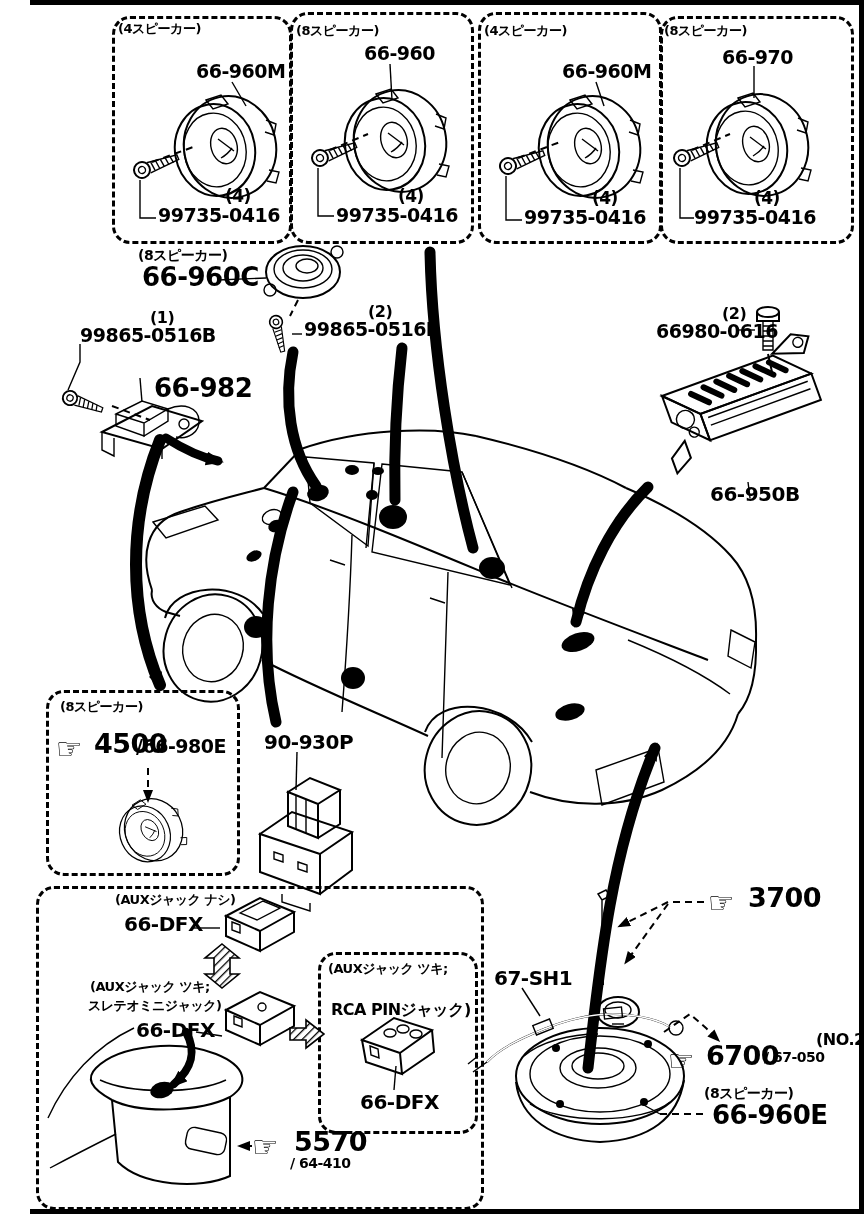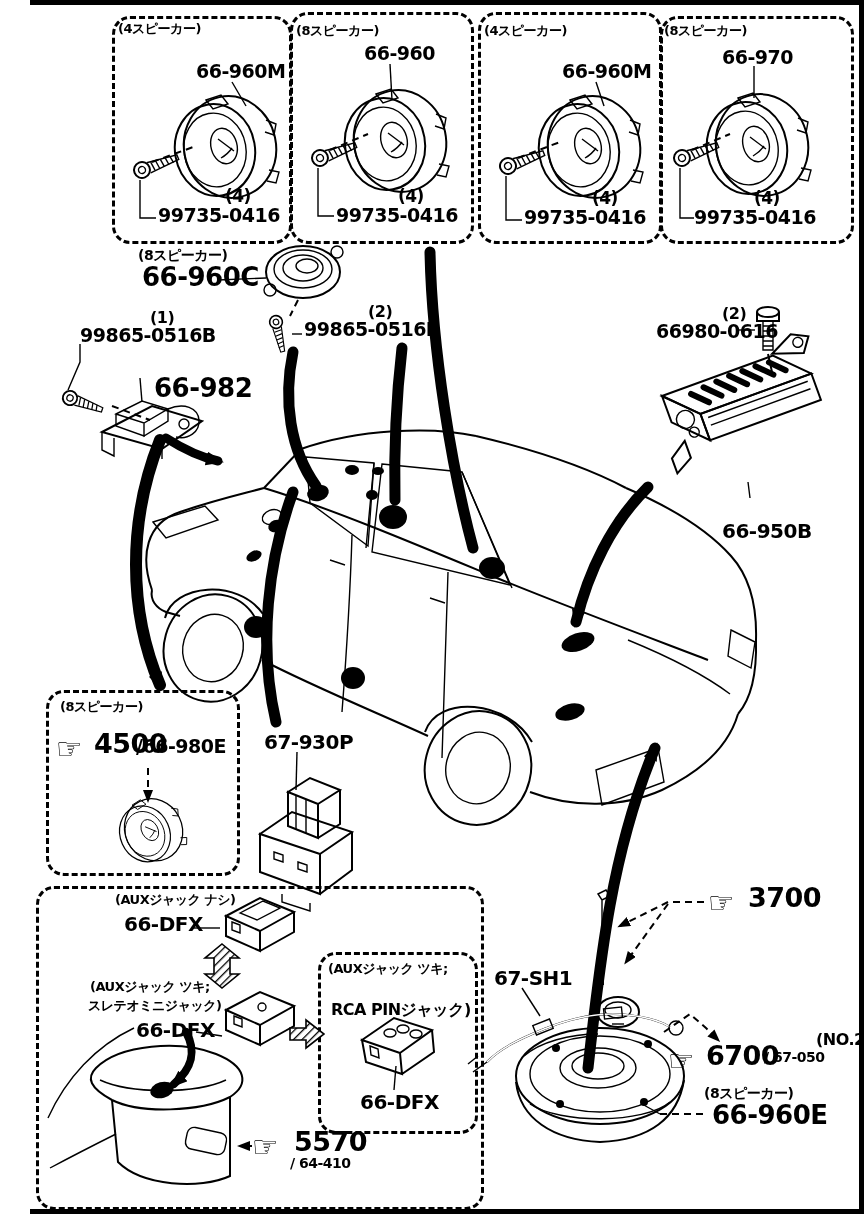--- a/index.html
+++ b/index.html
@@ -316,28 +316,28 @@
   <div class="lbl fs21" style="left:142px;top:264px;">66-960C</div>
   <div class="lbl fs16" style="left:368px;top:304px;">(2)</div>
   <div class="lbl fs19" style="left:304px;top:320px;">99865-0516B</div>
 
   <div class="lbl fs16" style="left:150px;top:310px;">(1)</div>
   <div class="lbl fs19" style="left:80px;top:326px;">99865-0516B</div>
   <div class="lbl fs21" style="left:110px;top:375px;margin-left:44px;">66-982</div>
 
   <div class="lbl fs16" style="left:722px;top:306px;">(2)</div>
   <div class="lbl fs19" style="left:656px;top:322px;">66980-0616</div>
-  <div class="lbl fs20" style="left:710px;top:521px;margin-left:12px;">66-950B</div>
+  <div class="lbl fs20" style="left:710px;top:484px;">66-950B</div>
 
   <div class="lbl fs15" style="left:60px;top:700px;">(8スピーカー)</div>
   <span class="hand" style="left:56px;top:734px;">☞</span>
   <div class="lbl fs27" style="left:94px;top:730px;">4500</div>
   <div class="lbl fs19" style="left:136px;top:737px;">/66-980E</div>
 
-  <div class="lbl fs20" style="left:264px;top:732px;">67-930P</div>
+  <div class="lbl fs20" style="left:264px;top:732px;">90-930P</div>
 
   <div class="lbl fs15" style="left:115px;top:893px;">(AUXジャック ナシ)</div>
   <div class="lbl fs20" style="left:124px;top:914px;">66-DFX</div>
   <div class="lbl fs15" style="left:90px;top:980px;">(AUXジャック ツキ;</div>
   <div class="lbl fs15" style="left:88px;top:999px;">スレテオミニジャック)</div>
   <div class="lbl fs20" style="left:136px;top:1020px;">66-DFX</div>
   <div class="lbl fs15" style="left:328px;top:962px;">(AUXジャック ツキ;</div>
   <div class="lbl fs16" style="left:331px;top:1002px;">RCA PINジャック)</div>
   <div class="lbl fs20" style="left:360px;top:1092px;">66-DFX</div>
   <span class="hand" style="left:252px;top:1132px;">☞</span>

